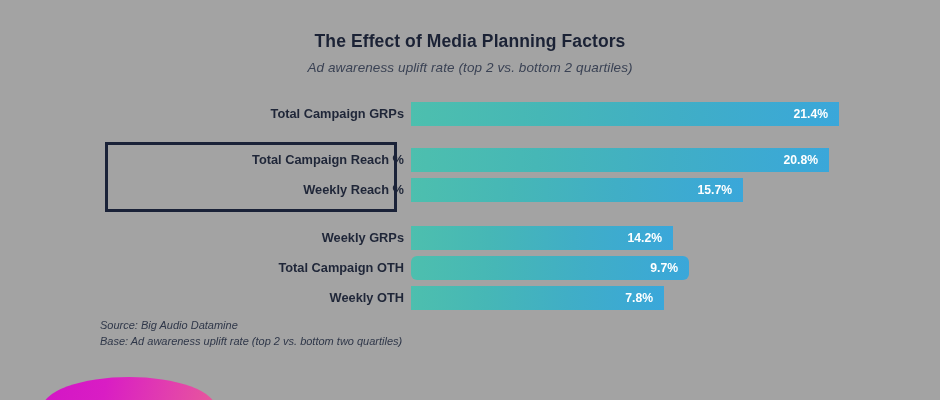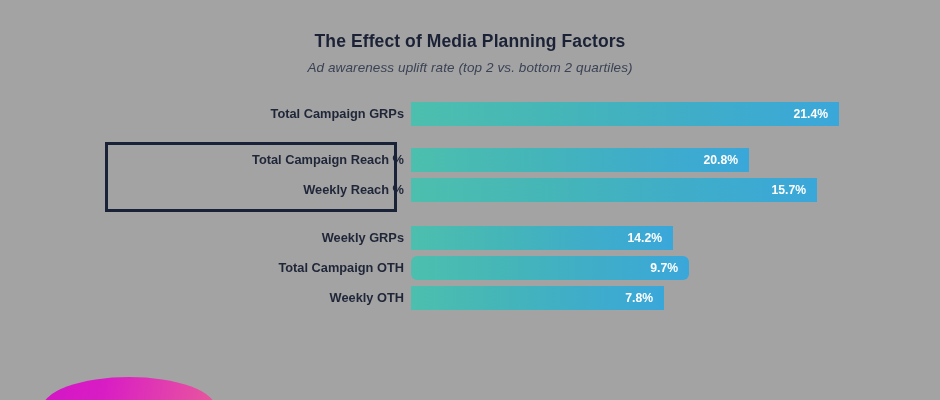--- a/index.html
+++ b/index.html
@@ -136,27 +136,27 @@
 
   <div class="plot" id="plot-area">
       <div class="row" style="top: 102px;">
         <div class="cat-label">Total Campaign GRPs</div>
         <div class="bar" style="width: 428px;">
           <div class="bar-value">21.4%</div>
         </div>
       </div>
       <div class="row" style="top: 148px; padding-left: 28px;">
         <div class="cat-label">Total Campaign Reach %</div>
-        <div class="bar" style="width: 338px;">
+        <div class="bar" style="width: 418px;">
           <div class="bar-value">20.8%</div>
         </div>
       </div>
       <div class="row" style="top: 178px;">
         <div class="cat-label">Weekly Reach %</div>
-        <div class="bar" style="width: 406px;">
+        <div class="bar" style="width: 332px;">
           <div class="bar-value">15.7%</div>
         </div>
       </div>
       <div class="row" style="top: 226px;">
         <div class="cat-label">Weekly GRPs</div>
         <div class="bar" style="width: 262px;">
           <div class="bar-value">14.2%</div>
         </div>
       </div>
       <div class="row" style="top: 256px;">
@@ -168,14 +168,18 @@
       <div class="row" style="top: 286px;">
         <div class="cat-label">Weekly OTH</div>
         <div class="bar" style="width: 253px;">
           <div class="bar-value">7.8%</div>
         </div>
       </div>
     </div>
 
   <div class="highlight-box"></div>
 
+  <div class="footnotes">
+    <div class="footnote-line">Source: Big Audio Datamine</div>
+    <div class="footnote-line">Base: Ad awareness uplift rate (top 2 vs. bottom two quartiles)</div>
+  </div>
 
 </div>
 
 </body></html>

